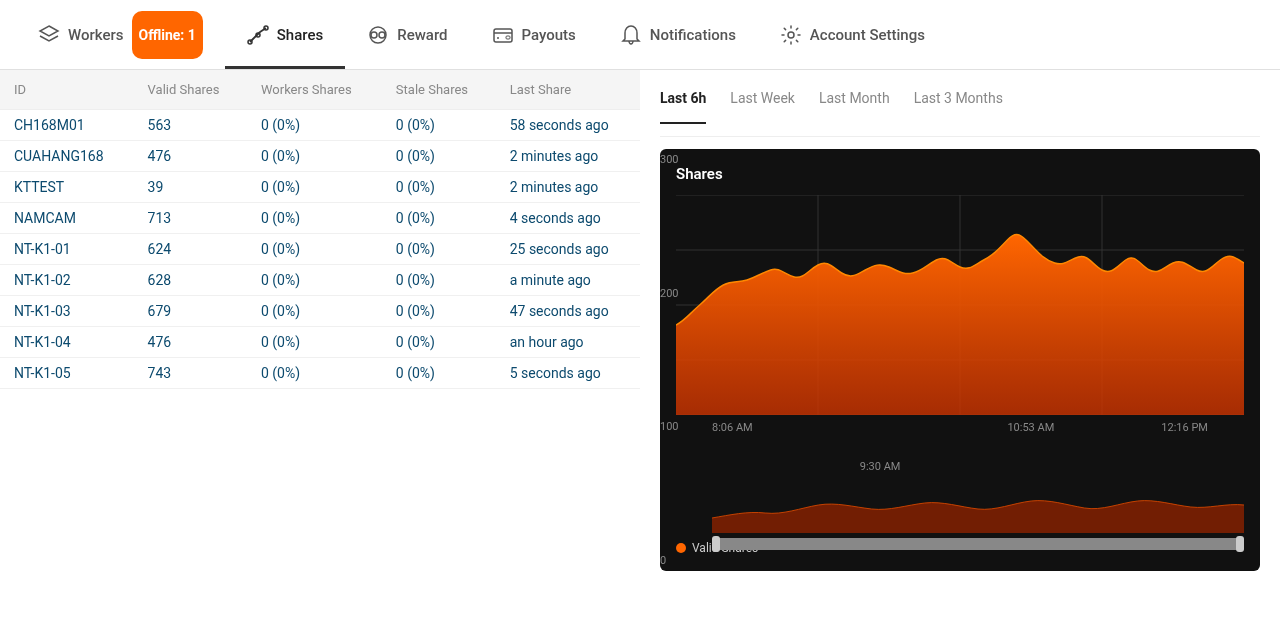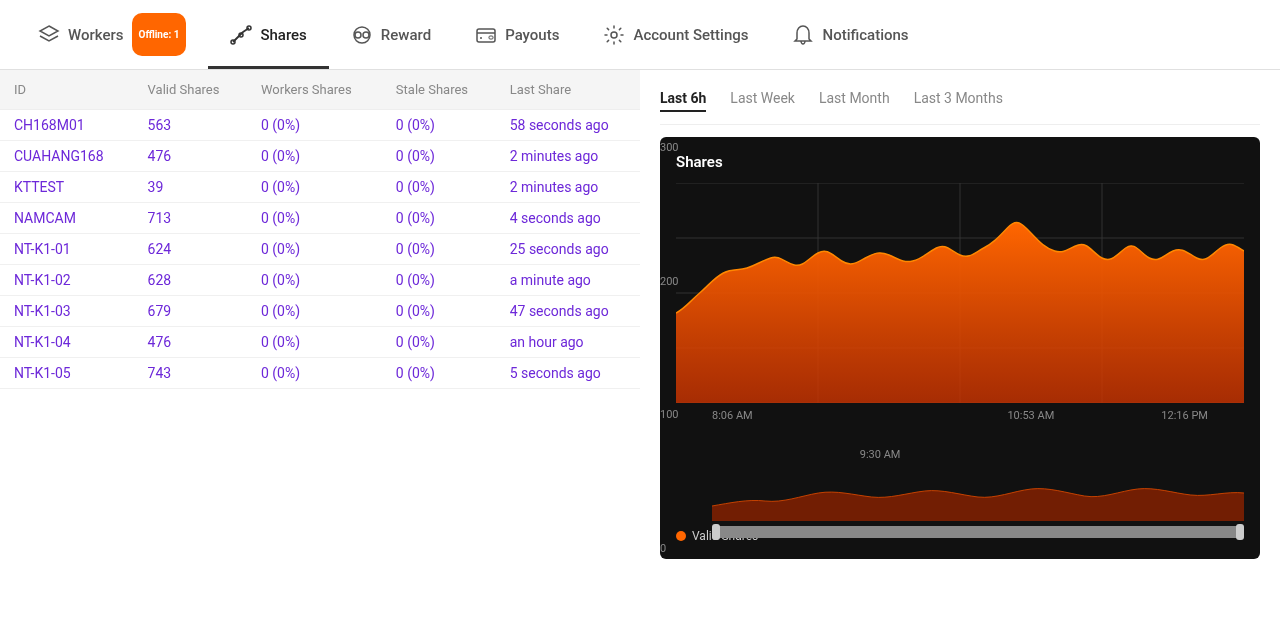--- a/index.html
+++ b/index.html
@@ -3,43 +3,43 @@
   <meta charset="utf-8">
   <style>
     * { box-sizing: border-box; margin: 0; padding: 0; }
     body { font-family: -apple-system, BlinkMacSystemFont, 'Segoe UI', Roboto, sans-serif; background: #fff; color: #333; font-size: 14px; }
 
     
     .nav { display: flex; align-items: center; border-bottom: 1px solid #e0e0e0; padding: 0 16px; height: 70px; gap: 0; }
     .nav-item { display: flex; align-items: center; gap: 8px; padding: 0 22px; height: 100%; cursor: pointer; color: #555; font-size: 15px; font-weight: 500; position: relative; white-space: nowrap; text-decoration: none; }
     .nav-item.active { color: #222; }
     .nav-item.active::after { content: ''; position: absolute; bottom: 0; left: 0; right: 0; height: 3px; background: #333; }
-    .badge { background: #ff6600; color: #fff; border-radius: 10px; padding: 16px 7px; font-size: 10px; font-weight: 700; text-align: right; }
+    .badge { background: #ff6600; color: #fff; border-radius: 10px; padding: 16px 7px; font-size: 14px; font-weight: 700; text-align: right; }
 
     
     .nav-icon { width: 22px; height: 22px; display: flex; align-items: center; justify-content: center; }
 
     
     .content { display: flex; padding: 0; }
     .left-panel { width: 640px; flex-shrink: 0; }
     .right-panel { flex: 1; padding: 10px 20px; }
 
     
     .table-wrap { padding: 0; }
     table { width: 100%; border-collapse: collapse; }
     thead tr { background: #f5f5f5; }
     thead th { padding: 12px 14px; text-align: left; color: #888; font-weight: 400; font-size: 13px; border-bottom: 1px solid #eee; }
     tbody tr { border-bottom: 1px solid #f0f0f0; }
-    tbody td { padding: 7px 14px; font-size: 14px; color: #6d28d9; }
+    tbody td { padding: 7px 14px; font-size: 14px; color: #0c4a6e; }
     .total-row td { background: #ff6600 !important; color: #fff !important; font-weight: 700; }
     .total-row td { padding: 13px 14px; }
 
     
     .chart-tabs { display: flex; gap: 24px; padding: 10px 0 12px 0; border-bottom: 1px solid #eee; margin-bottom: 12px; }
-    .chart-tab { cursor: pointer; font-size: 14px; color: #888; padding-bottom: 4px; }
+    .chart-tab { cursor: pointer; font-size: 14px; color: #888; padding-bottom: 16px; }
     .chart-tab.active { color: #222; font-weight: 700; border-bottom: 2px solid #222; }
 
     
     .chart-container { background: #111; border-radius: 6px; padding: 16px; position: relative; }
     .chart-title { color: #fff; font-size: 15px; font-weight: 600; margin-bottom: 12px; }
     .chart-area { position: relative; height: 220px; }
     .chart-svg { width: 100%; height: 100%; }
     .y-axis-labels { position: absolute; left: 0; top: 0; height: 100%; display: flex; flex-direction: column; justify-content: space-between; padding: 4px 0; }
     .x-axis-labels { display: flex; justify-content: space-between; padding: 6px 36px 0 36px; }
     .mini-chart-area { margin-top: 10px; position: relative; height: 50px; }
@@ -102,35 +102,35 @@
           <circle cx="6" cy="14" r="1" fill="#555"></circle>
           <rect x="14" y="12" width="4" height="3" rx="1" fill="none" stroke="#555" stroke-width="1"></rect>
         </svg>
       </span>
       <span>Payouts</span>
     </div>
 
     <div class="nav-item">
       <span class="nav-icon">
         <svg width="22" height="22" viewBox="0 0 22 22" fill="none">
+          <path d="M11 2 C7.5 2 5 5 5 9 L5 15 L3 17 L19 17 L17 15 L17 9 C17 5 14.5 2 11 2Z" fill="none" stroke="#555" stroke-width="1.5"></path>
+          <path d="M9 17 C9 18.5 10 20 11 20 C12 20 13 18.5 13 17" fill="none" stroke="#555" stroke-width="1.5"></path>
+        </svg>
+      </span>
+      <span>Notifications</span>
+    </div>
+
+    <div class="nav-item">
+      <span class="nav-icon">
+        <svg width="22" height="22" viewBox="0 0 22 22" fill="none">
           <circle cx="11" cy="11" r="3" fill="none" stroke="#555" stroke-width="1.5"></circle>
           <path d="M11 2v2M11 18v2M2 11h2M18 11h2M4.2 4.2l1.4 1.4M16.4 16.4l1.4 1.4M4.2 17.8l1.4-1.4M16.4 5.6l1.4-1.4" stroke="#555" stroke-width="1.5" stroke-linecap="round"></path>
         </svg>
       </span>
       <span>Account Settings</span>
-    </div>
-
-    <div class="nav-item">
-      <span class="nav-icon">
-        <svg width="22" height="22" viewBox="0 0 22 22" fill="none">
-          <path d="M11 2 C7.5 2 5 5 5 9 L5 15 L3 17 L19 17 L17 15 L17 9 C17 5 14.5 2 11 2Z" fill="none" stroke="#555" stroke-width="1.5"></path>
-          <path d="M9 17 C9 18.5 10 20 11 20 C12 20 13 18.5 13 17" fill="none" stroke="#555" stroke-width="1.5"></path>
-        </svg>
-      </span>
-      <span>Notifications</span>
     </div>
   </div>
 </nav>
 
 <div class="content">
 
   <div class="left-panel table-wrap">
     <table>
       <thead>
         <tr>

